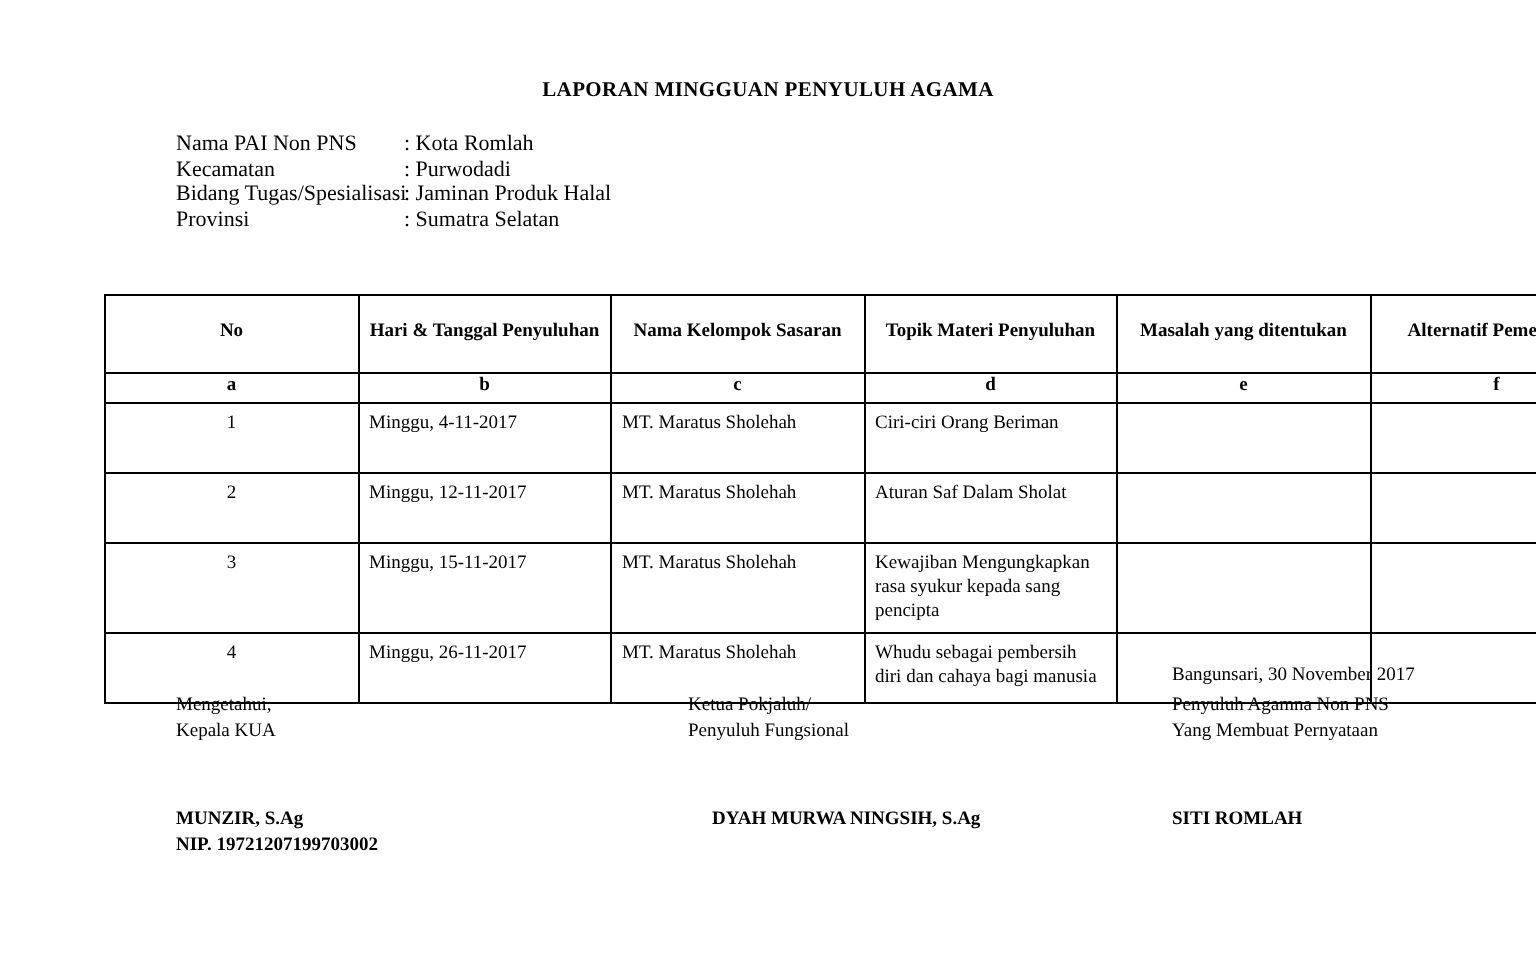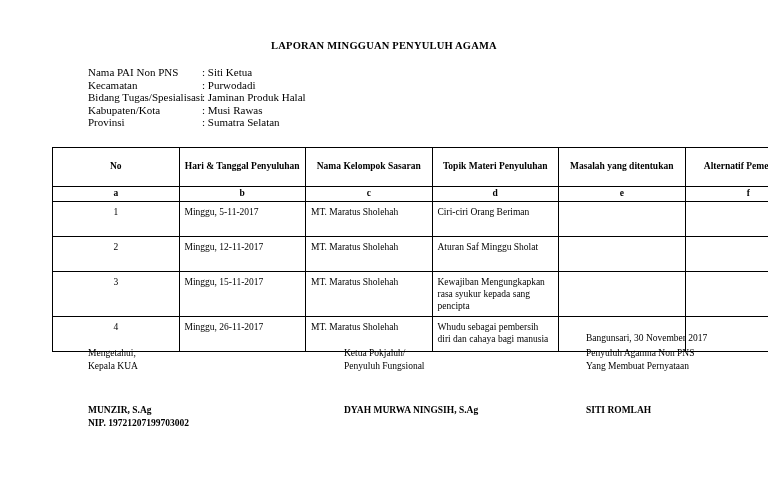--- a/index.html
+++ b/index.html
@@ -121,46 +121,42 @@
   .names {
     position: absolute;
     left: 0;
     top: 404px;
     width: 768px;
     font-size: 9.5px;
     font-weight: bold;
     line-height: 13px;
   }
   .name-left { position: absolute; left: 88px; top: 0; }
-  .name-mid  { position: absolute; left: 344px; top: 0; }
+  .name-mid  { position: absolute; left: 356px; top: 0; }
   .name-right{ position: absolute; left: 586px; top: 0; }
 </style>
 </head>
 <body>
 
 <div class="page">
 
   <div class="doc-title">LAPORAN MINGGUAN PENYULUH AGAMA</div>
 
   <div class="meta">
     <div class="meta-row">
       <span class="meta-label">Nama PAI Non PNS</span>
-      <span class="meta-value">: Siti Ketua</span>
+      <span class="meta-value">: Kota Romlah</span>
     </div>
     <div class="meta-row">
       <span class="meta-label">Kecamatan</span>
       <span class="meta-value">: Purwodadi</span>
     </div>
     <div class="meta-row">
       <span class="meta-label">Bidang Tugas/Spesialisasi</span>
       <span class="meta-value">: Jaminan Produk Halal</span>
-    </div>
-    <div class="meta-row">
-      <span class="meta-label">Kabupaten/Kota</span>
-      <span class="meta-value">: Musi Rawas</span>
     </div>
     <div class="meta-row">
       <span class="meta-label">Provinsi</span>
       <span class="meta-value">: Sumatra Selatan</span>
     </div>
   </div>
 
   <table class="main">
     <thead>
       <tr>
@@ -176,31 +172,31 @@
         <td class="c-b">b</td>
         <td class="c-c">c</td>
         <td class="c-d">d</td>
         <td class="c-e">e</td>
         <td class="c-f">f</td>
       </tr>
     </thead>
     <tbody>
       <tr>
         <td class="c-no">1</td>
-        <td class="c-b">Minggu, 5-11-2017</td>
+        <td class="c-b">Minggu, 4-11-2017</td>
         <td class="c-c">MT. Maratus Sholehah</td>
         <td class="c-d">Ciri-ciri Orang Beriman</td>
         <td class="c-e"></td>
         <td class="c-f"></td>
       </tr>
       <tr>
         <td class="c-no">2</td>
         <td class="c-b">Minggu, 12-11-2017</td>
         <td class="c-c">MT. Maratus Sholehah</td>
-        <td class="c-d">Aturan Saf Minggu Sholat</td>
+        <td class="c-d">Aturan Saf Dalam Sholat</td>
         <td class="c-e"></td>
         <td class="c-f"></td>
       </tr>
       <tr>
         <td class="c-no">3</td>
         <td class="c-b">Minggu, 15-11-2017</td>
         <td class="c-c">MT. Maratus Sholehah</td>
         <td class="c-d">Kewajiban Mengungkapkan rasa syukur kepada sang pencipta</td>
         <td class="c-e"></td>
         <td class="c-f"></td>

